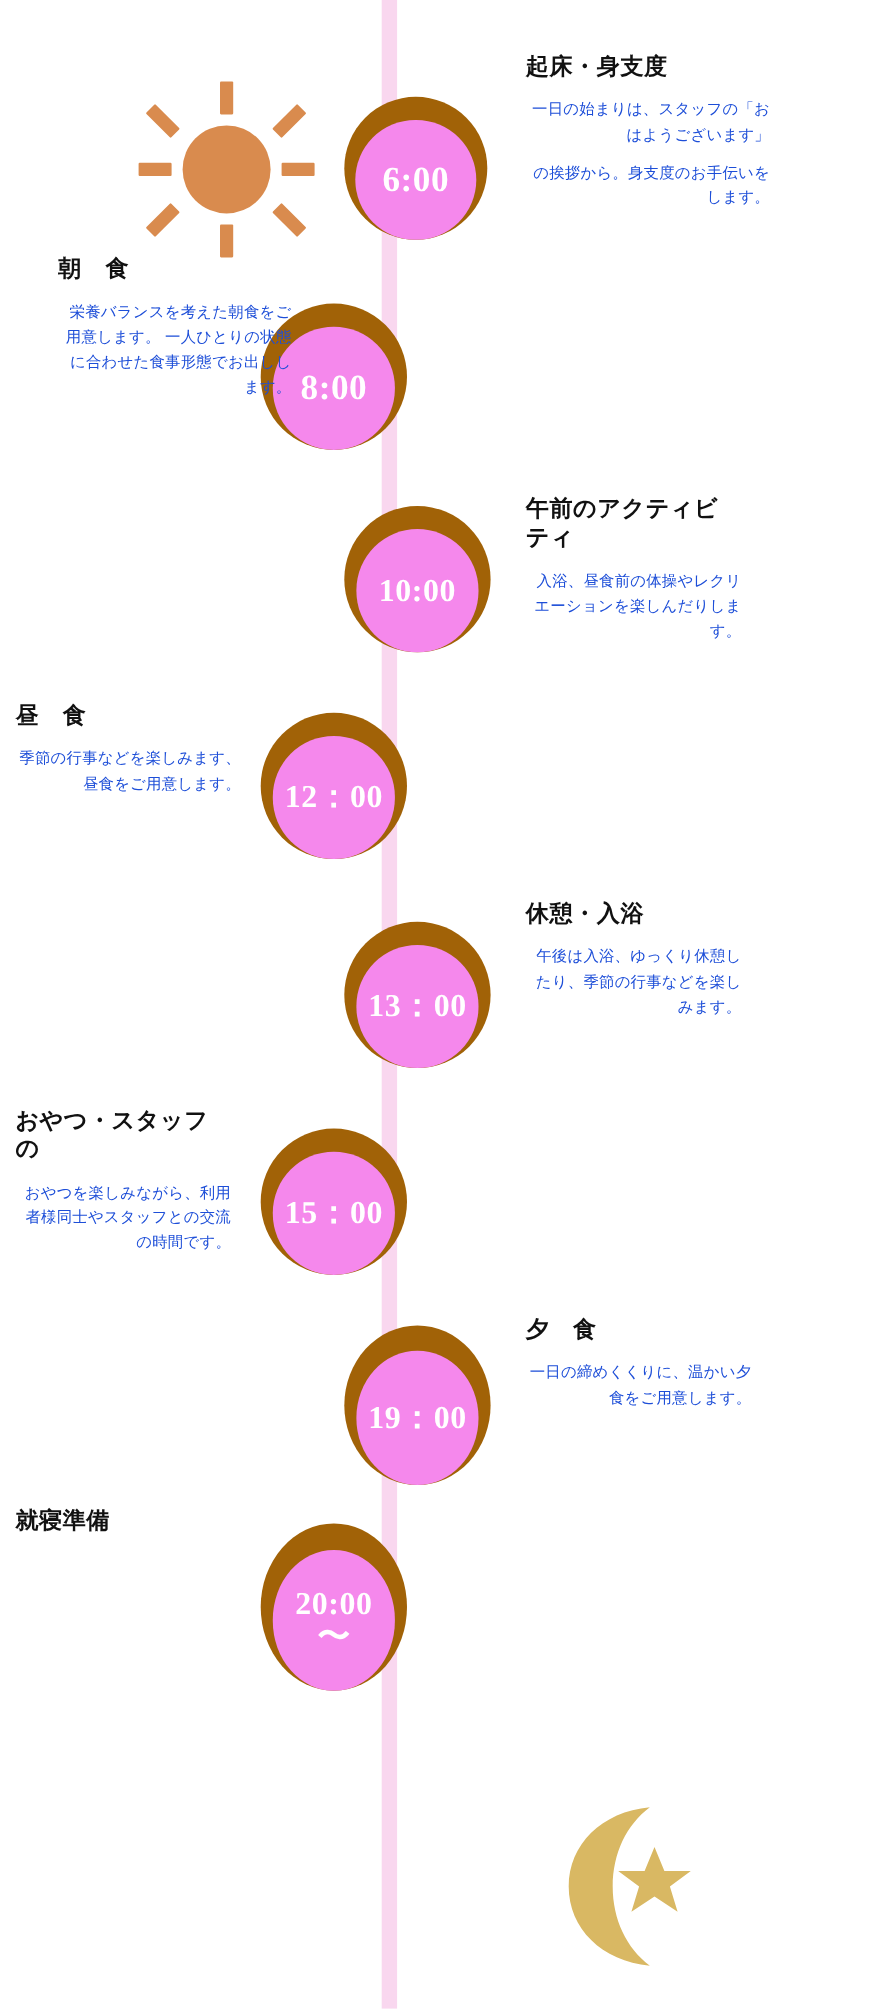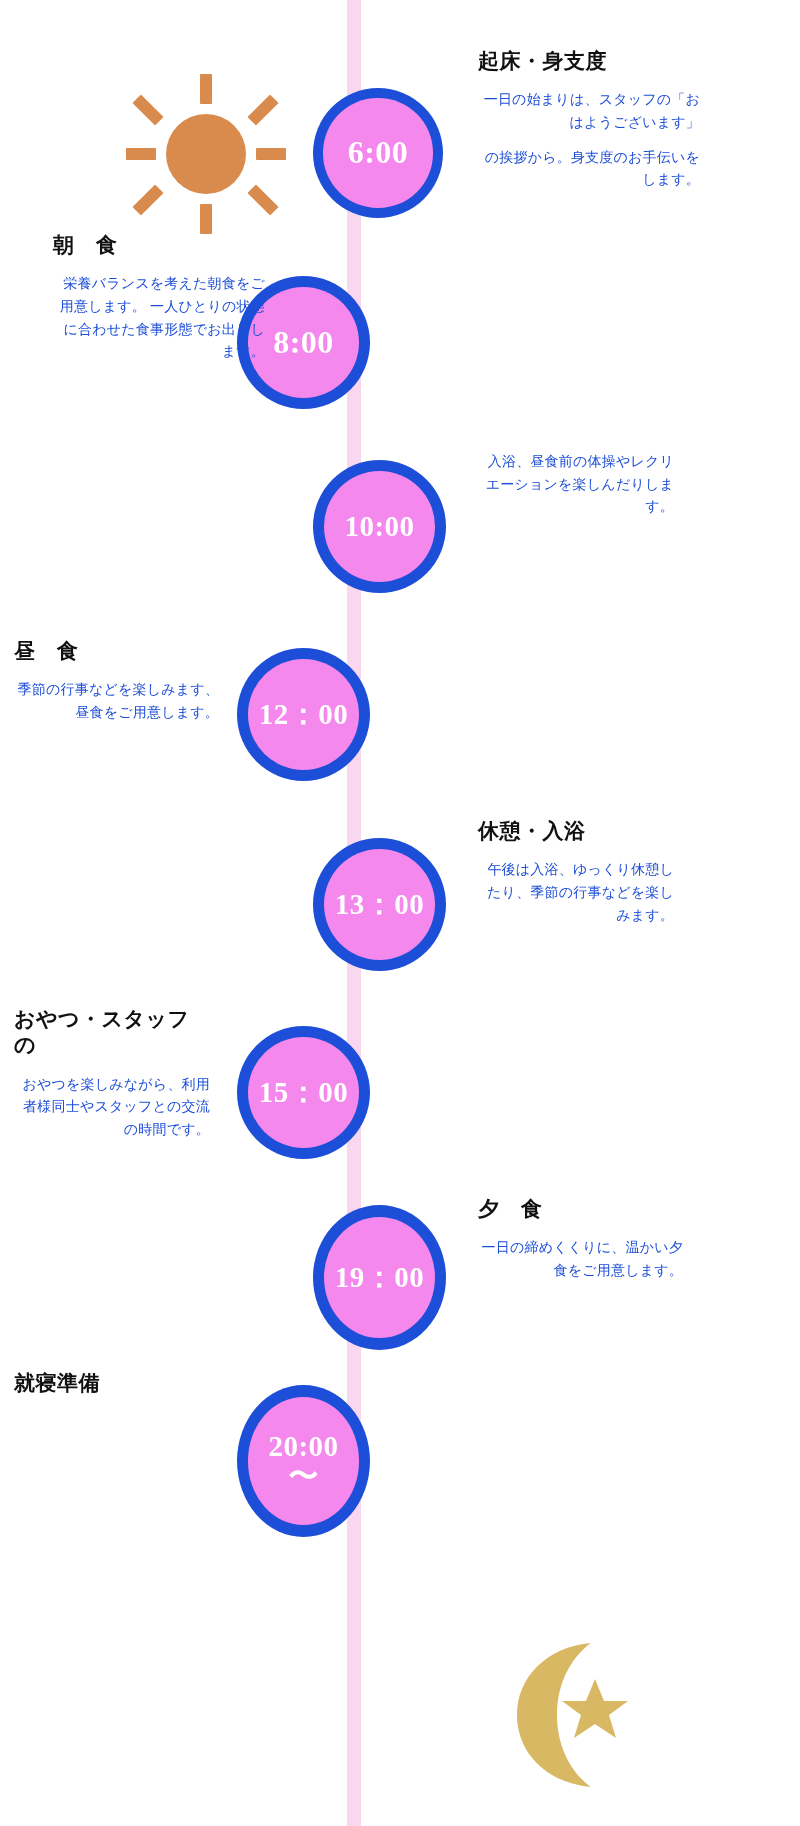--- a/index.html
+++ b/index.html
@@ -25,24 +25,24 @@
     height: 1826px;
     background: #f9d7ef;
     z-index: 0;
   }
 
   
   .node {
     position: absolute;
     z-index: 2;
     border-radius: 50%;
-    background: #1d4ed8;
+    background: #a16207;
     display: flex;
     align-items: center;
-    justify-content: center;
+    justify-content: flex-end;
     flex-direction: column;
   }
   .node-inner {
     border-radius: 50%;
     background: #f588ec;
     display: flex;
     align-items: center;
     justify-content: center;
     flex-direction: column;
     width: 84%;
@@ -170,20 +170,21 @@
   <h3>朝　食</h3>
   <p>栄養バランスを考えた朝食をご用意します。 一人ひとりの状態に合わせた食事形態でお出しします。</p>
 </div>
 
 <div class="node" style="left:313px; top:460px; width:133px; height:133px;">
   <div class="node-inner">
     <span class="node-time small">10:00</span>
   </div>
 </div>
 <div class="block" style="left:478px; top:450px; width:196px;">
+  <h3>午前のアクティビティ</h3>
   <p>入浴、昼食前の体操やレクリエーションを楽しんだりします。</p>
 </div>
 
 <div class="node" style="left:237px; top:648px; width:133px; height:133px;">
   <div class="node-inner">
     <span class="node-time small">12：00</span>
   </div>
 </div>
 <div class="block" style="left:14px; top:638px; width:205px;">
   <h3>昼　食</h3>

